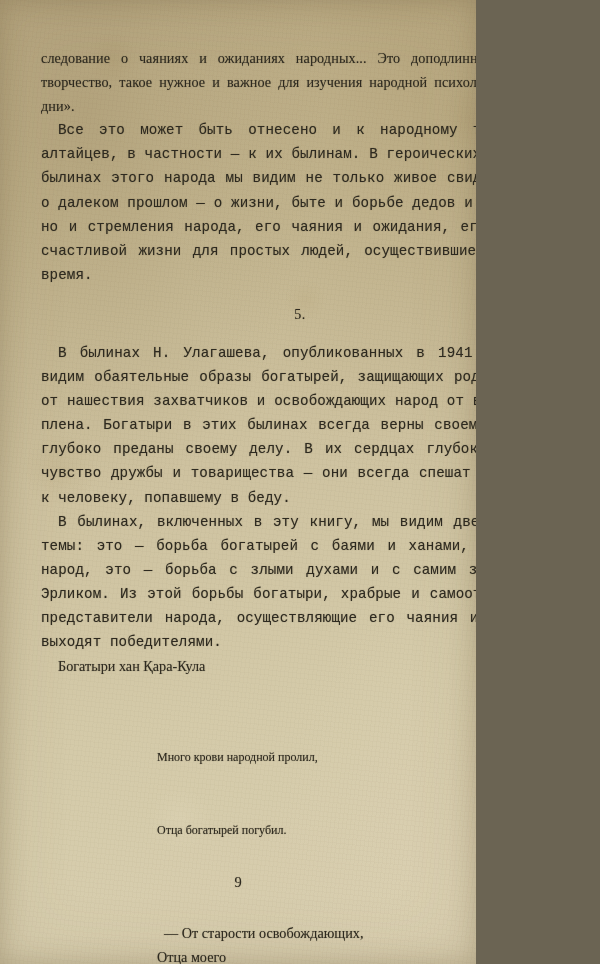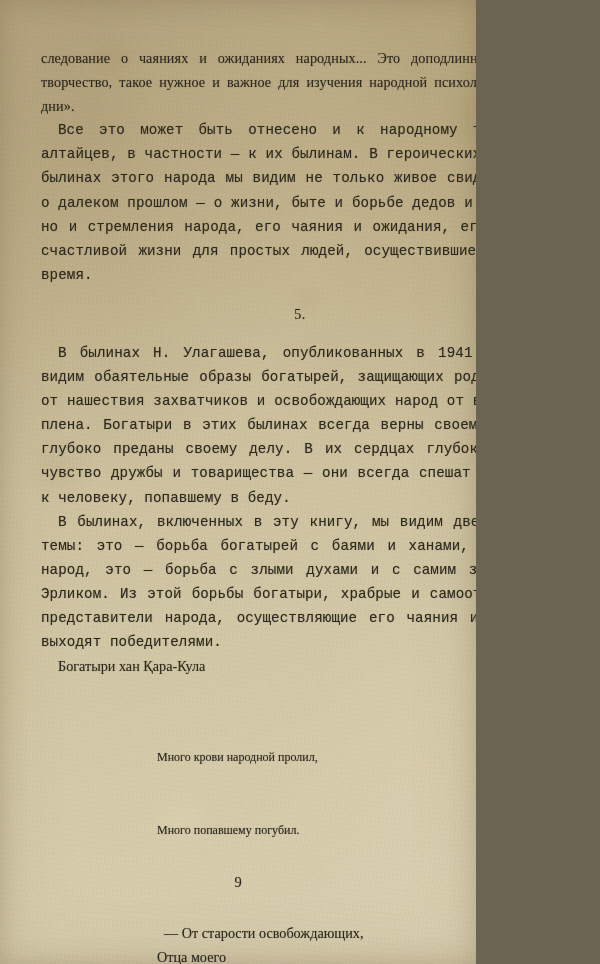--- a/index.html
+++ b/index.html
@@ -148,21 +148,21 @@
     <div class="section-num">5.</div>
 
     <p class="body indent">В былинах Н. Улагашева, опубликованных в 1941 году, мы видим обаятельные образы богатырей, защищающих родную землю от нашествия захватчиков и освобождающих народ от вражеского плена. Богатыри в этих былинах всегда верны своему слову и глубоко преданы своему делу. В их сердцах глубоко развито чувство дружбы и товарищества — они всегда спешат на помощь к человеку, попавшему в беду.</p>
 
     <p class="body indent">В былинах, включенных в эту книгу, мы видим две основные темы: это — борьба богатырей с баями и ханами, грабящими народ, это — борьба с злыми духами и с самим злым богом Эрликом. Из этой борьбы богатыри, храбрые и самоотверженные представители народа, осуществляющие его чаяния и надежды, выходят победителями.</p>
 
     <p class="speaker-line">Богатыри хан Қара-Кула</p>
 
     <div class="verse first">
       <span class="verse-line">Много крови народной пролил,</span>
-      <span class="verse-line">Много попавшему погубил.</span>
+      <span class="verse-line">Отца богатырей погубил.</span>
     </div>
 
     <div class="spacer-19"></div>
 
 
     <div class="spacer-12"></div>
 
     <div class="verse2">
       <span class="vl">  — От старости освобождающих,</span>
       <span class="vl">Отца моего</span>

